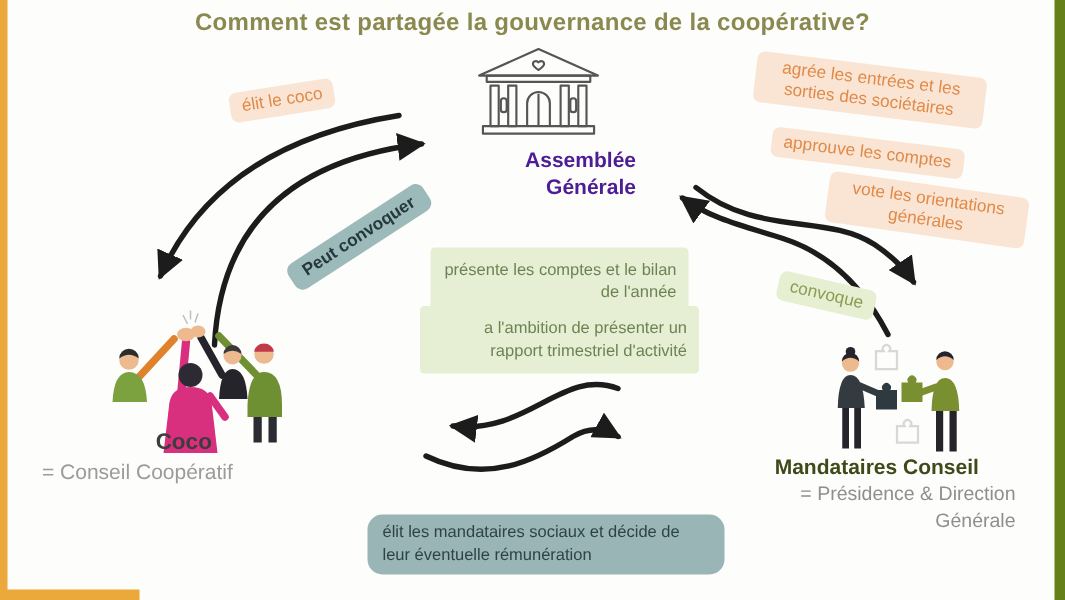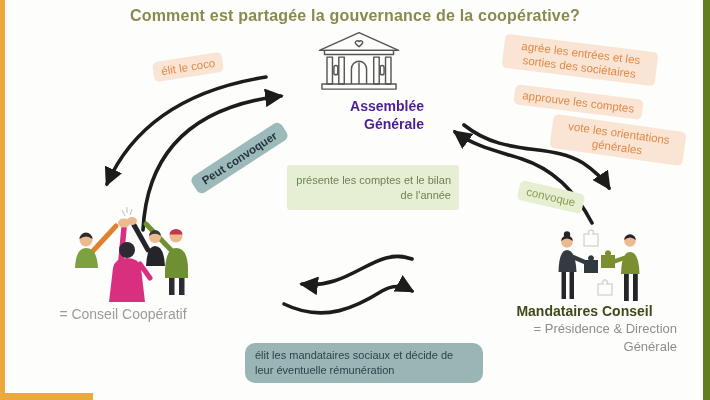--- a/index.html
+++ b/index.html
@@ -55,21 +55,21 @@
 
   .illu { position:absolute; }
   .illu-coco { left:52px; top:206px; width:152px; height:102px; }
   .illu-mand { left:540px; top:226px; width:122px; height:92px; }
 
   .coco-name {
     position:absolute; left:60px; top:286px; width:125px; text-align:center;
     font-size:15px; font-weight:bold; color:#3D3D3D;
   }
   .coco-sub {
-    position:absolute; left:28px; top:306px; width:190px; text-align:center;
+    position:absolute; left:28px; top:306px; width:190px; text-align:left;
     font-size:14px; color:#9B9B9B;
   }
   .mand-name {
     position:absolute; left:492px; top:303px; width:185px; text-align:center;
     font-size:14px; font-weight:bold; color:#3E4A1A;
   }
   .mand-sub {
     position:absolute; left:492px; top:320px; width:185px; text-align:center;
     font-size:13px; line-height:17.5px; color:#8E8E8E;
   }
@@ -125,20 +125,21 @@
   </div>
 
   <div class="tag peach tag-elit-coco">élit le coco</div>
   <div class="tag peach tag-agree">agrée les entrées et les sorties des sociétaires</div>
   <div class="tag peach tag-approuve">approuve les comptes</div>
   <div class="tag peach tag-vote">vote les orientations générales</div>
   <div class="tag greentag tag-convoque">convoque</div>
   <div class="tealtag tag-peut-conv">Peut convoquer</div>
 
   <div class="greenbox box-presente">présente les comptes et le bilan de l'année</div>
+  <div class="greenbox box-ambition">a l'ambition de présenter un rapport trimestriel d'activité</div>
 
   <div class="tealbox box-elit-mand">élit les mandataires sociaux et décide de leur éventuelle rémunération</div>
 
   <div class="illu illu-coco">
     <svg width="152" height="102" viewBox="0 0 152 102">
       <g stroke="#BFBFBF" stroke-width="1" fill="none">
         <path d="M70,4 l3,6 M80,3 l-2,6 M75,1 l0,6"></path>
       </g>
 
       <g stroke-linecap="round" fill="none">
@@ -163,20 +164,21 @@
       <path d="M113,64 Q114,42 124,42 Q136,42 136,64 L136,72 L113,72 Z" fill="#6F8F33"></path>
       <rect x="117" y="72" width="5.5" height="17" fill="#2B2B33"></rect>
       <rect x="127" y="72" width="5.5" height="17" fill="#2B2B33"></rect>
 
       <circle cx="75" cy="44" r="8" fill="#2D2A33"></circle>
       <path d="M57,96 L61,62 Q63,52 75,52 Q87,52 89,62 L93,96 Z" fill="#D82F7E"></path>
       <path d="M88,58 L98,72" stroke="#D82F7E" stroke-width="5" stroke-linecap="round" fill="none"></path>
     </svg>
   </div>
 
+  <div class="coco-name">Coco</div>
   <div class="coco-sub">= Conseil Coopératif</div>
 
   <div class="illu illu-mand">
     <svg width="122" height="92" viewBox="0 0 122 92">
       <g stroke="#D8D8D8" stroke-width="1.5" fill="none">
         <path d="M44,8 h5 a2.5,2.5 0 1 1 4,0 h5 v12 h-14 z"></path>
         <path d="M58,58 h5 a2.5,2.5 0 1 1 4,0 h5 v11 h-14 z"></path>
       </g>
 
       <circle cx="27" cy="8.5" r="3.2" fill="#26242B"></circle>

